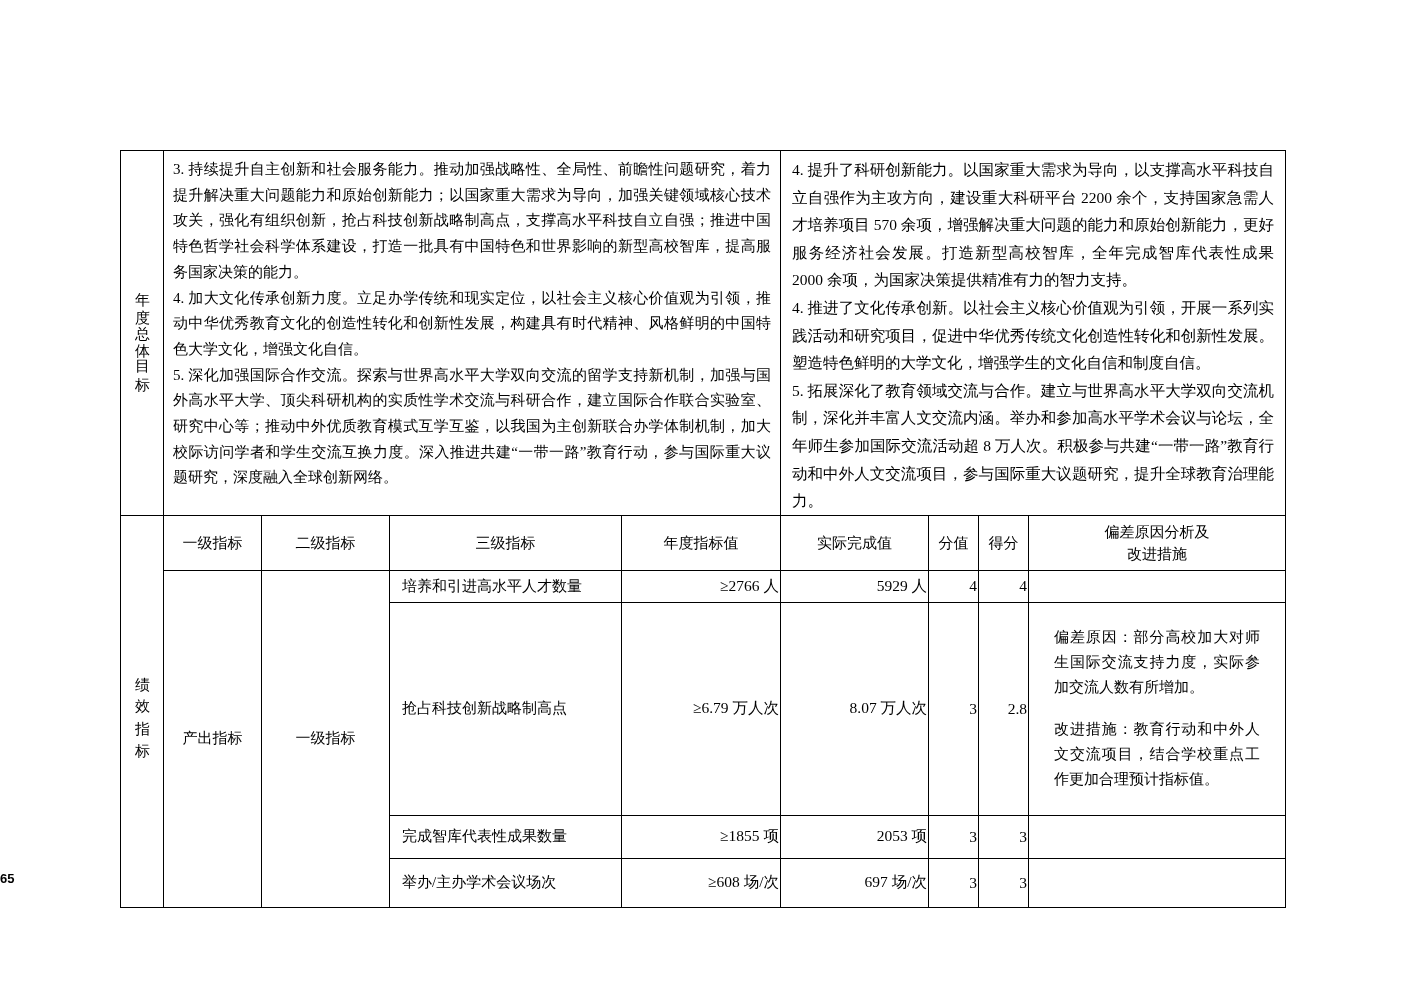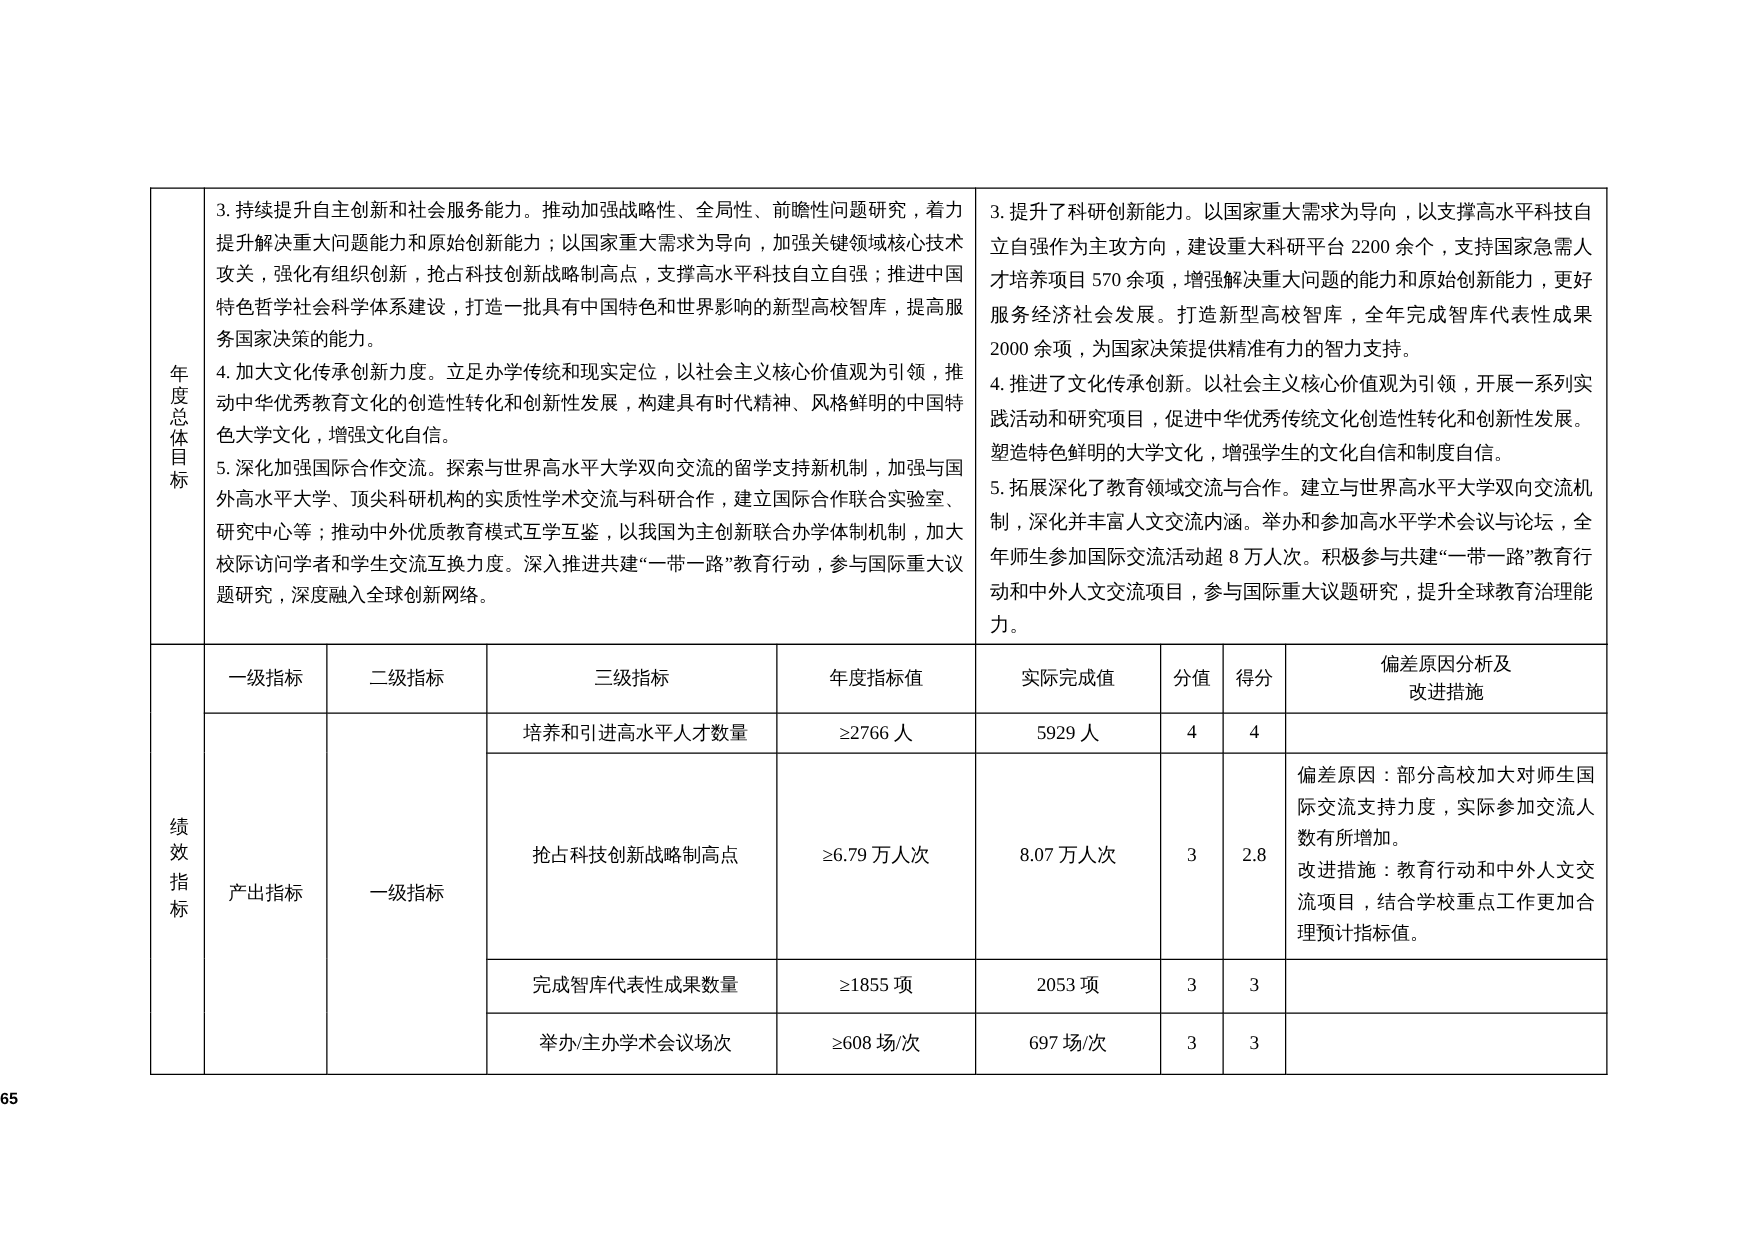--- a/index.html
+++ b/index.html
@@ -58,32 +58,32 @@
   td.goals-right p { font-size: 15.5px; line-height: 27.6px; }
 
   
   .ind-tbl td {
     text-align: center;
     vertical-align: middle;
     font-size: 15px;
   }
   .ind-tbl td.hdr { font-size: 15px; line-height: 22px; }
   .ind-tbl td.c-ind {
-    text-align: center;
+    text-align: left;
     padding-left: 12px;
     padding-right: 6px;
   }
-  .ind-tbl td.c-val { font-size: 15.5px; }
+  .ind-tbl td.c-val { font-size: 15.5px; text-align: right; }
   .ind-tbl td.c-dev {
     text-align: justify;
     text-justify: inter-ideograph;
     padding: 6px 9px;
     line-height: 25.3px;
   }
-  .ind-tbl td.c-dev p { margin: 0; }
+  .ind-tbl td.c-dev p { margin: 16px; }
 
   .pageno {
     position: absolute;
     left: 0;
     right: 0;
     top: 871px;
     font-family: "Liberation Sans", "DejaVu Sans", sans-serif;
     font-weight: bold;
     font-size: 13px;
   }
@@ -103,21 +103,21 @@
         <tr style="height:338px">
       <td class="vcell">
         <div class="vtext v-goals">年度总体目标</div>
       </td>
       <td class="goals goals-left">
         <p>3. 持续提升自主创新和社会服务能力。推动加强战略性、全局性、前瞻性问题研究，着力提升解决重大问题能力和原始创新能力；以国家重大需求为导向，加强关键领域核心技术攻关，强化有组织创新，抢占科技创新战略制高点，支撑高水平科技自立自强；推进中国特色哲学社会科学体系建设，打造一批具有中国特色和世界影响的新型高校智库，提高服务国家决策的能力。</p>
         <p>4. 加大文化传承创新力度。立足办学传统和现实定位，以社会主义核心价值观为引领，推动中华优秀教育文化的创造性转化和创新性发展，构建具有时代精神、风格鲜明的中国特色大学文化，增强文化自信。</p>
         <p>5. 深化加强国际合作交流。探索与世界高水平大学双向交流的留学支持新机制，加强与国外高水平大学、顶尖科研机构的实质性学术交流与科研合作，建立国际合作联合实验室、研究中心等；推动中外优质教育模式互学互鉴，以我国为主创新联合办学体制机制，加大校际访问学者和学生交流互换力度。深入推进共建“一带一路”教育行动，参与国际重大议题研究，深度融入全球创新网络。</p>
       </td>
       <td class="goals goals-right">
-        <p>3. 提升了科研创新能力。以国家重大需求为导向，以支撑高水平科技自立自强作为主攻方向，建设重大科研平台 2200 余个，支持国家急需人才培养项目 570 余项，增强解决重大问题的能力和原始创新能力，更好服务经济社会发展。打造新型高校智库，全年完成智库代表性成果 2000 余项，为国家决策提供精准有力的智力支持。</p>
+        <p>4. 提升了科研创新能力。以国家重大需求为导向，以支撑高水平科技自立自强作为主攻方向，建设重大科研平台 2200 余个，支持国家急需人才培养项目 570 余项，增强解决重大问题的能力和原始创新能力，更好服务经济社会发展。打造新型高校智库，全年完成智库代表性成果 2000 余项，为国家决策提供精准有力的智力支持。</p>
         <p>4. 推进了文化传承创新。以社会主义核心价值观为引领，开展一系列实践活动和研究项目，促进中华优秀传统文化创造性转化和创新性发展。塑造特色鲜明的大学文化，增强学生的文化自信和制度自信。</p>
         <p>5. 拓展深化了教育领域交流与合作。建立与世界高水平大学双向交流机制，深化并丰富人文交流内涵。举办和参加高水平学术会议与论坛，全年师生参加国际交流活动超 8 万人次。积极参与共建“一带一路”教育行动和中外人文交流项目，参与国际重大议题研究，提升全球教育治理能力。</p>
       </td>
     </tr>
   </tbody>
     </table>
 
   <table class="tbl ind-tbl">
     <colgroup>
       <col style="width:43px">

